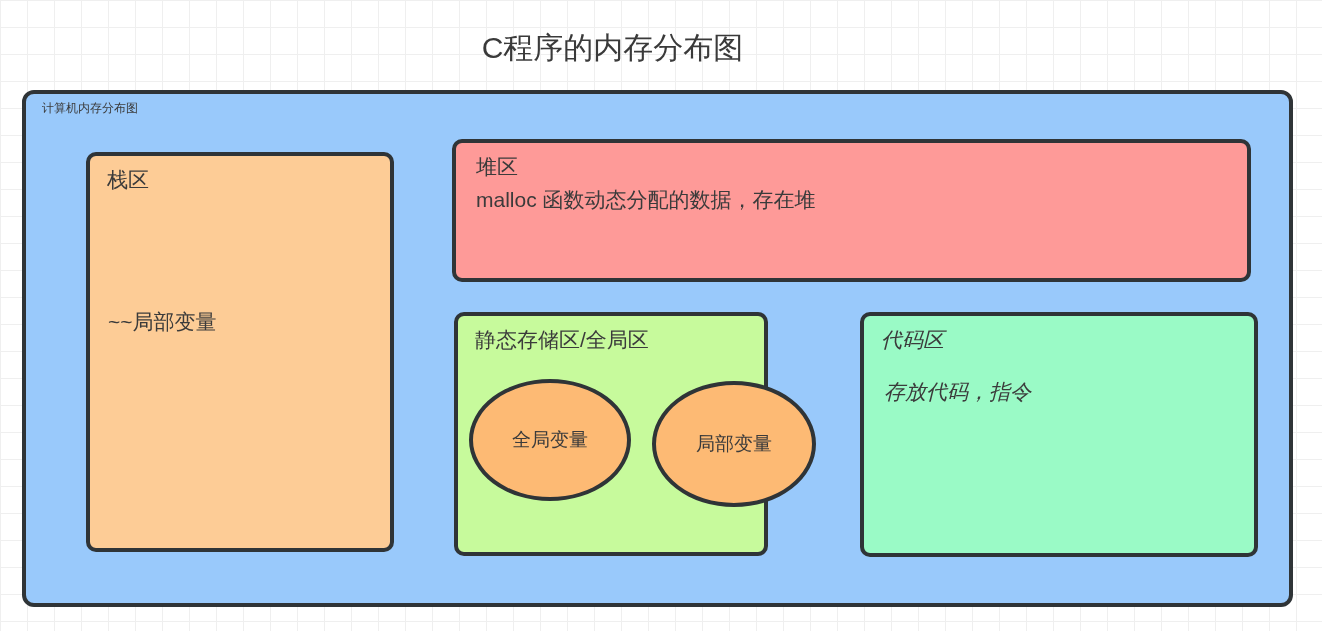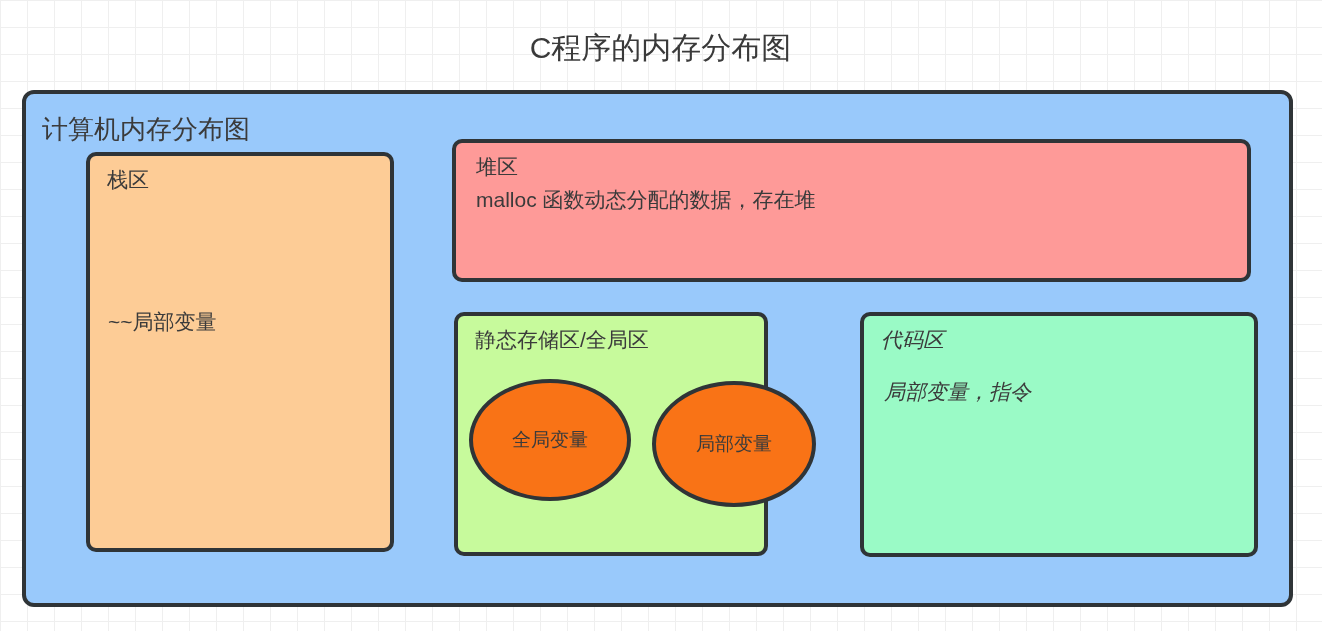--- a/index.html
+++ b/index.html
@@ -17,38 +17,36 @@
   }
   .title {
     position: absolute;
     left: 0;
     top: 28px;
     width: 1225px;
     text-align: center;
     font-size: 30px;
     font-weight: 400;
     color: #3a3a3a;
-    margin-left: 48px;
   }
   .container {
     position: absolute;
     left: 22px;
     top: 90px;
     width: 1271px;
     height: 517px;
     background: var(--container_bg, #99c9fb);
     border: 4px solid var(--border, #2f3437);
     border-radius: 12px;
   }
   .container-label {
     position: absolute;
     left: 16px;
     top: 6px;
-    font-size: 26px;
-    margin-top: 12px;
+    font-size: 12px;
   }
   .box {
     position: absolute;
     border: 4px solid var(--border, #2f3437);
     border-radius: 10px;
     font-size: 21px;
   }
   .box-label {
     position: absolute;
     left: 17px;
@@ -57,21 +55,21 @@
   }
   .stack-box   { left: 60px;  top: 58px;  width: 308px; height: 400px; background: var(--stack_bg, #fdcc96); }
   .stack-content { position: absolute; left: 18px; top: 152px; font-size: 21px; }
   .heap-box    { left: 426px; top: 45px;  width: 799px; height: 143px; background: var(--heap_bg, #fe9a98); }
   .heap-inner  { padding: 8px 20px; line-height: 1.55; font-size: 21px; }
   .static-box  { left: 428px; top: 218px; width: 314px; height: 244px; background: var(--static_bg, #c7fa9c); text-align: center; }
   .code-box    { left: 834px; top: 218px; width: 398px; height: 245px; background: var(--code_bg, #9afac6); font-style: italic; }
   .code-content { position: absolute; left: 20px; top: 62px; font-size: 21px; }
   .ellipse {
     position: absolute;
-    background: #f97316;
+    background: #fdba74;
     border: 4px solid var(--border, #2f3437);
     border-radius: 50%;
     display: flex;
     align-items: center;
     justify-content: center;
     font-size: 19px;
   }
   .ellipse-1 { left: 11px;  top: 63px; width: 162px; height: 122px; }
   .ellipse-2 { left: 194px; top: 65px; width: 164px; height: 126px; }
 </style>
@@ -100,15 +98,15 @@
     <div class="ellipse ellipse-1">
       <span>全局变量</span>
     </div>
     <div class="ellipse ellipse-2">
       <span>局部变量</span>
     </div>
   </div>
 
   <div class="box code-box">
     <div class="box-label">代码区</div>
-    <div class="code-content">局部变量，指令</div>
+    <div class="code-content">存放代码，指令</div>
   </div>
 </div>
 
 </body></html>

